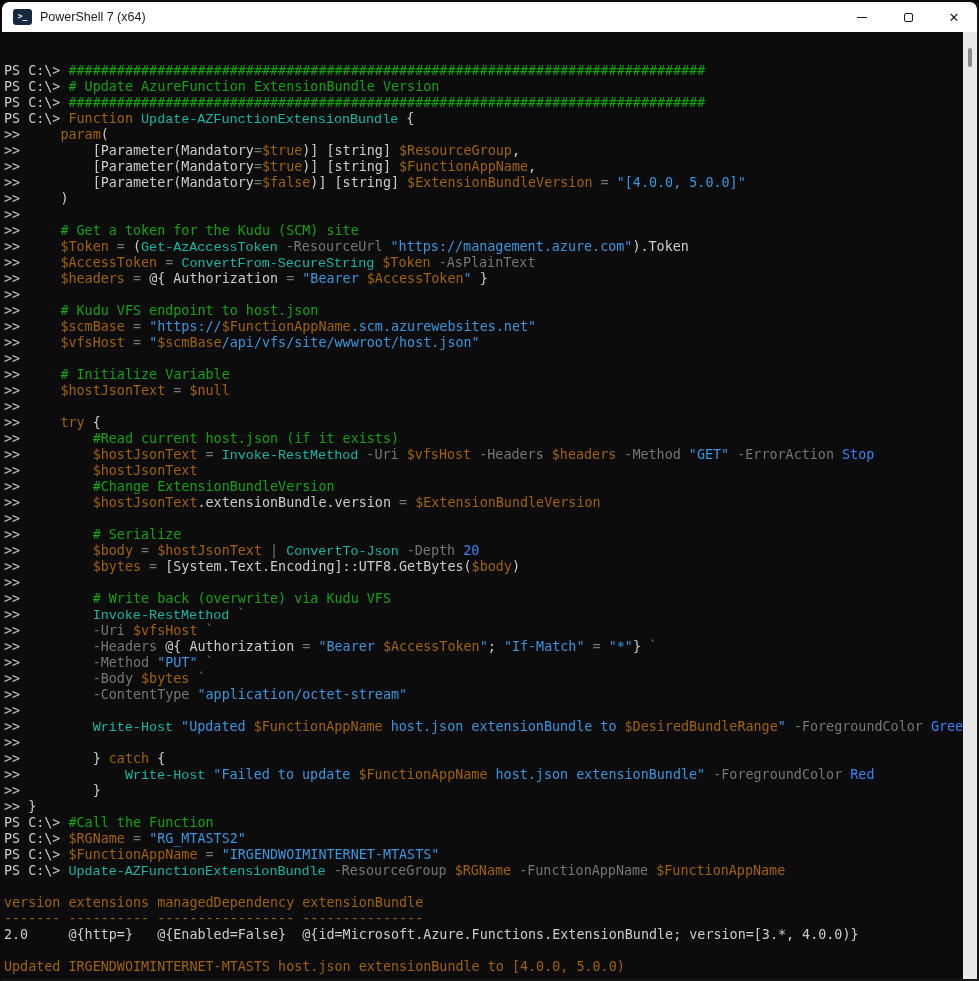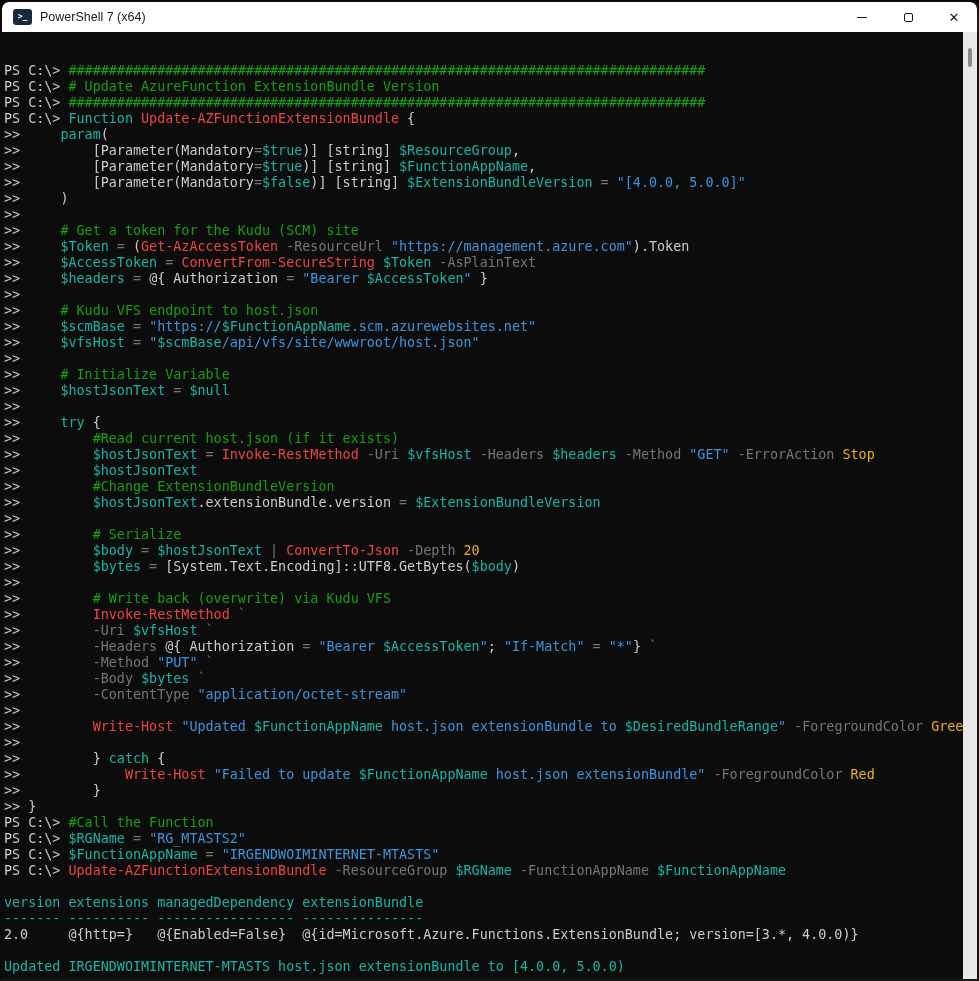--- a/index.html
+++ b/index.html
@@ -46,25 +46,25 @@
     padding:3px 0 0 2px;
     font-family:"DejaVu Sans Mono", monospace;
     font-size:13.4px; line-height:16px;
     white-space:pre; overflow:hidden;
     color:#CCCCCC;
     margin-top:28px;
   }
   .line { height:16px; }
   .c-p { color:#CCCCCC; }
   .c-c { color:#13A10E; }
-  .c-g { color:#14b8a6; }
+  .c-g { color:#a16207; }
   .c-s { color:#3A96DD; }
-  .c-y { color:#ef4444; }
+  .c-y { color:#14b8a6;font-family:Liberation Mono, monospace; }
   .c-d { color:#767676; }
-  .c-w { color:#eab308; }
+  .c-w { color:#3b82f6; }
   .scrollbar {
     position:absolute; top:0; right:0; width:14px; height:100%;
     background:#E9E9E9;
   }
   .scroll-thumb {
     position:absolute; top:16px; left:5px; width:4px; height:19px;
     background:#8A8A8A; border-radius:2px;
   }
 </style>
 </head>

